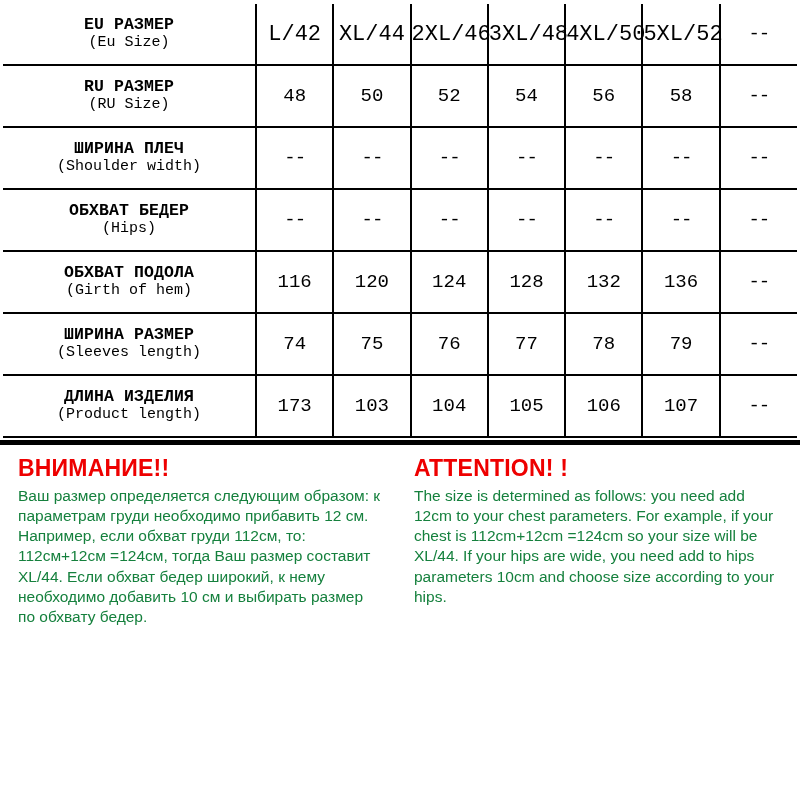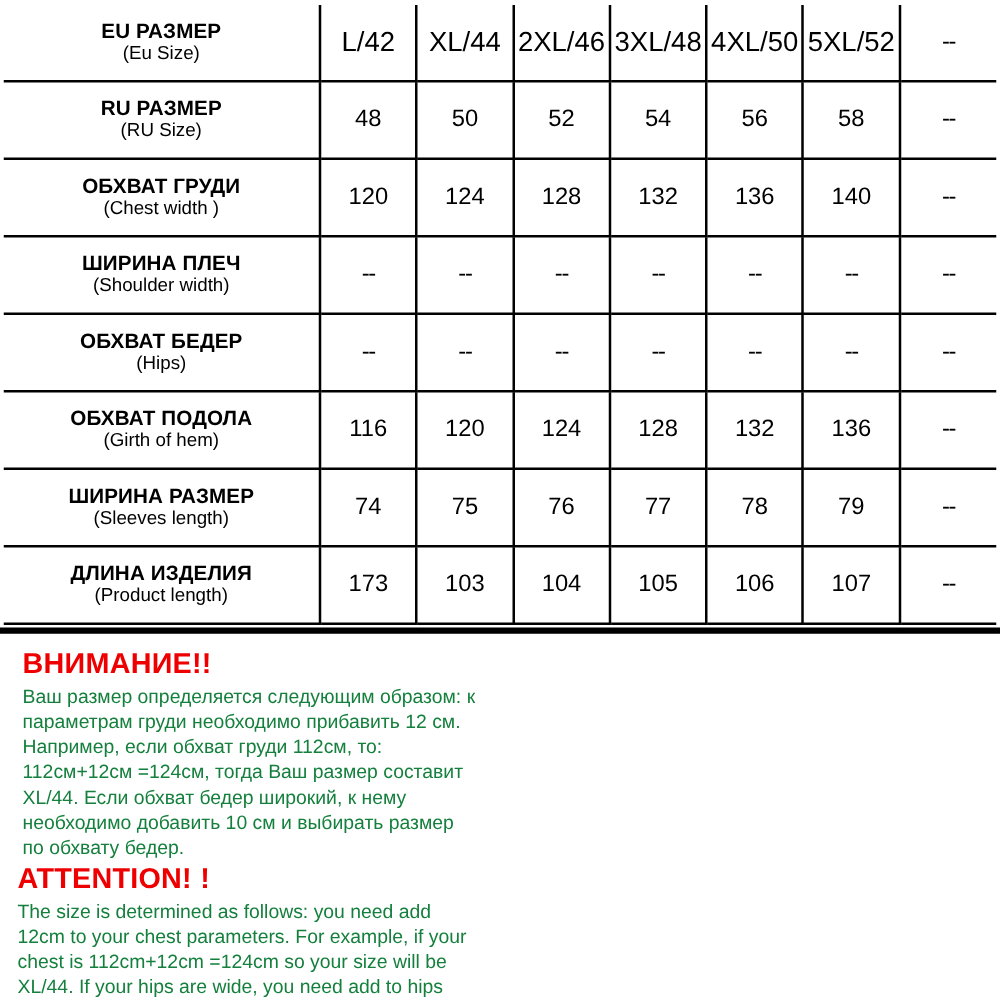--- a/index.html
+++ b/index.html
@@ -21,20 +21,21 @@
     box-sizing: border-box;
     padding: 4px 0 0 0;
     background: #ffffff;
   }
   
   table.size-table {
     border-collapse: collapse;
     width: 794px;
     margin: 0 auto;
     table-layout: fixed;
+    font-family: Liberation Mono, monospace;
   }
   table.size-table td {
     border-top: 2px solid #000;
     border-bottom: 2px solid #000;
     border-left: 2px solid #000;
     border-right: 2px solid #000;
     text-align: center;
     vertical-align: middle;
     height: 60px;
     padding: 0;
@@ -76,21 +77,20 @@
   .divider {
     width: 800px;
     height: 5px;
     background: #000;
     margin-top: 2px;
   }
   
   .notes {
     display: flex;
     padding: 10px 0 0 0;
-    flex-direction: column;
   }
   .note-col {
     width: 50%;
     box-sizing: border-box;
     padding: 0 16px 0 18px;
   }
   .note-col.right {
     padding-left: 14px;
   }
   .note-title {
@@ -135,33 +135,20 @@
         </td>
         <td><span class="cell-val">48</span></td>
         <td><span class="cell-val">50</span></td>
         <td><span class="cell-val">52</span></td>
         <td><span class="cell-val">54</span></td>
         <td><span class="cell-val">56</span></td>
         <td><span class="cell-val">58</span></td>
         <td class="last"><span class="dash">--</span></td>
       </tr>
 
-      <tr>
-        <td class="label">
-          <div class="lbl-ru">ОБХВАТ ГРУДИ</div>
-          <div class="lbl-en">(Chest width )</div>
-        </td>
-        <td><span class="cell-val">120</span></td>
-        <td><span class="cell-val">124</span></td>
-        <td><span class="cell-val">128</span></td>
-        <td><span class="cell-val">132</span></td>
-        <td><span class="cell-val">136</span></td>
-        <td><span class="cell-val">140</span></td>
-        <td class="last"><span class="dash">--</span></td>
-      </tr>
 
 
       <tr>
         <td class="label">
           <div class="lbl-ru">ШИРИНА ПЛЕЧ</div>
           <div class="lbl-en">(Shoulder width)</div>
         </td>
         <td><span class="dash">--</span></td>
         <td><span class="dash">--</span></td>
         <td><span class="dash">--</span></td>

